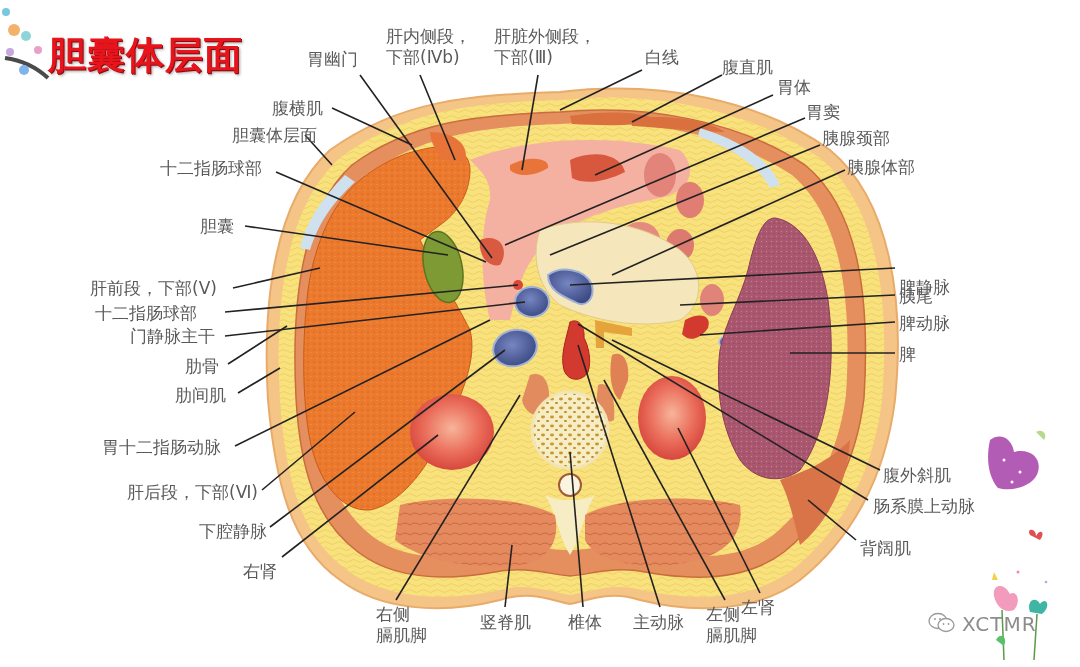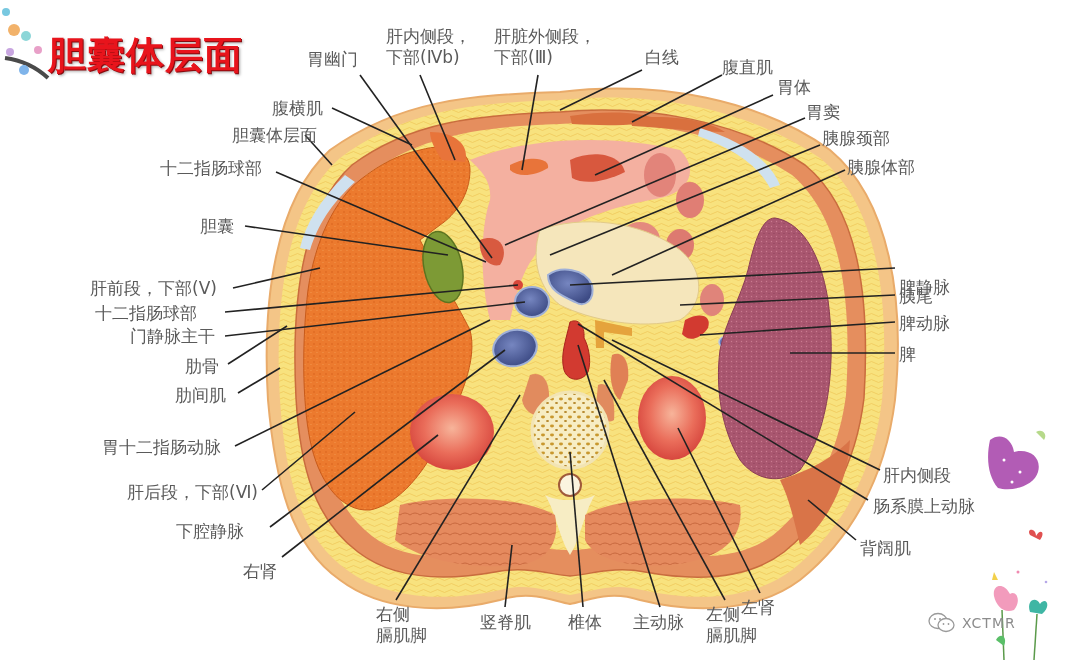--- a/index.html
+++ b/index.html
@@ -3,22 +3,22 @@
 <meta charset="utf-8">
 <style>
   html, body { margin: 0; padding: 0; background: #ffffff; }
   body { width: 1080px; height: 667px; position: relative; overflow: hidden;
          font-family: "DejaVu Sans", "Liberation Sans", sans-serif; }
   #stage { position: absolute; left: 0; top: 0; width: 1080px; height: 622px; }
   .title { position: absolute; left: 48px; top: 30px; font-size: 38px; font-weight: bold;
            color: #e8141c; letter-spacing: 1px;
            text-shadow: 1px 1px 0 #8a0a0e, 2px 2px 3px rgba(0,0,0,0.35); }
   .lbl { position: absolute; font-size: 17px; color: #5a5a5a; white-space: nowrap; line-height: 21px; }
-  .watermark { position: absolute; left: 928px; top: 612px; font-size: 14px; color: #9a9a9a;
-               font-family: "DejaVu Sans", sans-serif; display: flex; align-items: center; gap: 6px; }
+  .watermark { position: absolute; left: 928px; top: 612px; font-size: 20px; color: #9a9a9a;
+               font-family: "DejaVu Sans", sans-serif; display: flex; align-items: flex-start; gap: 6px; }
   .wm-text { color: #8c8c8c; letter-spacing: 1px; }
 </style>
 </head>
 <body>
 
 <div id="stage">
   <svg width="1080" height="667" viewBox="0 0 1080 667" style="position:absolute;left:0;top:0">
     <defs>
       <pattern id="fatpat" width="14" height="6" patternUnits="userSpaceOnUse">
         <rect width="14" height="6" fill="#f8e27e"></rect>
@@ -197,36 +197,36 @@
   <div class="lbl" style="left:722px;top:57px">腹直肌</div>
 
   <div class="lbl" style="left:777px;top:77px">胃体</div>
   <div class="lbl" style="left:806px;top:102px">胃窦</div>
   <div class="lbl" style="left:822px;top:128px">胰腺颈部</div>
   <div class="lbl" style="left:847px;top:157px">胰腺体部</div>
   <div class="lbl" style="left:899px;top:277px">脾静脉</div>
   <div class="lbl" style="left:899px;top:286px">胰尾</div>
   <div class="lbl" style="left:899px;top:313px">脾动脉</div>
   <div class="lbl" style="left:899px;top:344px">脾</div>
-  <div class="lbl" style="left:883px;top:465px">肝内侧段</div>
+  <div class="lbl" style="left:883px;top:465px">腹外斜肌</div>
   <div class="lbl" style="left:873px;top:496px">肠系膜上动脉</div>
   <div class="lbl" style="left:860px;top:538px">背阔肌</div>
 
   <div class="lbl" style="left:272px;top:98px">腹横肌</div>
   <div class="lbl" style="left:232px;top:125px">胆囊体层面</div>
   <div class="lbl" style="left:160px;top:158px">十二指肠球部</div>
   <div class="lbl" style="left:200px;top:216px">胆囊</div>
   <div class="lbl" style="left:90px;top:278px">肝前段，下部(Ⅴ)</div>
   <div class="lbl" style="left:95px;top:303px">十二指肠球部</div>
   <div class="lbl" style="left:130px;top:326px">门静脉主干</div>
   <div class="lbl" style="left:185px;top:356px">肋骨</div>
   <div class="lbl" style="left:175px;top:385px">肋间肌</div>
   <div class="lbl" style="left:102px;top:437px">胃十二指肠动脉</div>
   <div class="lbl" style="left:127px;top:482px">肝后段，下部(Ⅵ)</div>
-  <div class="lbl" style="left:176px;top:521px">下腔静脉</div>
+  <div class="lbl" style="left:199px;top:521px">下腔静脉</div>
   <div class="lbl" style="left:243px;top:561px">右肾</div>
 
   <div class="lbl" style="left:376px;top:604px">
     <div>右侧</div>
     <div>膈肌脚</div>
   </div>
   <div class="lbl" style="left:480px;top:612px">竖脊肌</div>
   <div class="lbl" style="left:568px;top:612px">椎体</div>
   <div class="lbl" style="left:633px;top:612px">主动脉</div>
   <div class="lbl" style="left:706px;top:604px">

